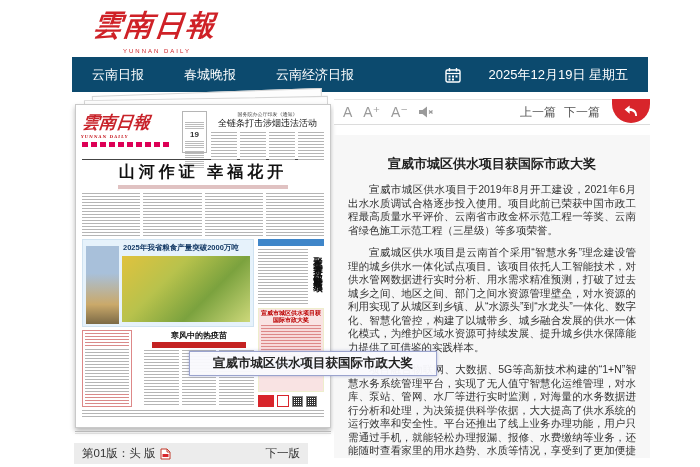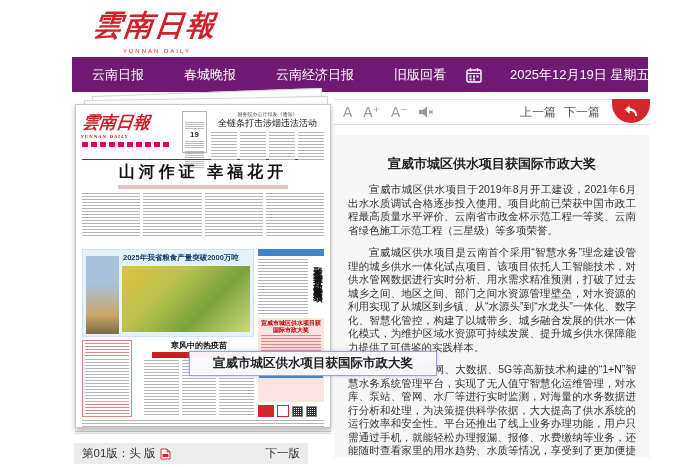--- a/index.html
+++ b/index.html
@@ -6,21 +6,21 @@
   html,body { width:700px; height:467px; background:#fff; overflow:hidden; position:relative;
               font-family:"Liberation Sans","DejaVu Sans",sans-serif; }
 
   
   .logo { position:absolute; left:93px; top:6px; width:130px; }
   .logo-main { font-family:"DejaVu Serif","Liberation Serif",serif; font-style:italic; font-weight:bold;
                color:#cf2127; font-size:29px; letter-spacing:2px; transform:skewX(-6deg); white-space:nowrap; }
   .logo-sub { font-size:6px; color:#cf2127; letter-spacing:2px; margin:2px 0 0 30px; }
 
   
-  .nav { position:absolute; left:72px; top:57px; width:576px; height:35px; background:#701a75;
+  .nav { position:absolute; left:72px; top:57px; width:576px; height:35px; background:#0c4a6e;
          display:flex; align-items:center; color:#fff; font-size:13px; }
   .nav-item { padding:0 20px; height:35px; line-height:35px; cursor:pointer; white-space:nowrap; }
   .nav-cal { margin-left:auto; display:flex; align-items:center; cursor:pointer; }
   .nav-date { margin:0 20px 0 28px; white-space:nowrap; }
 
   
   .stack1,.stack2 { position:absolute; background:#fdfdfd; border:1px solid #d5d5d5; }
   .stack1 { left:92px; top:92px; width:230px; height:16px; transform:rotate(-2deg); }
   .stack2 { left:84px; top:98px; width:244px; height:12px; transform:rotate(-1deg); }
 
@@ -105,21 +105,20 @@
 
 <div class="logo">
   <div class="logo-main">雲南日報</div>
   <div class="logo-sub">YUNNAN DAILY</div>
 </div>
 
 <div class="nav">
   <div class="nav-item">云南日报</div>
   <div class="nav-item">春城晚报</div>
   <div class="nav-item">云南经济日报</div>
-  <div class="nav-item">旧版回看</div>
   <div class="nav-cal">
     <svg width="16" height="16" viewBox="0 0 16 16">
       <rect x="1" y="3" width="14" height="12" rx="1.5" fill="none" stroke="#fff" stroke-width="1.4"></rect>
       <line x1="4.5" y1="1" x2="4.5" y2="4.5" stroke="#fff" stroke-width="1.4"></line>
       <line x1="11.5" y1="1" x2="11.5" y2="4.5" stroke="#fff" stroke-width="1.4"></line>
       <line x1="1" y1="6.5" x2="15" y2="6.5" stroke="#fff" stroke-width="1.2"></line>
       <rect x="3.5" y="8.5" width="2" height="2" fill="#fff"></rect>
         <rect x="7" y="8.5" width="2" height="2" fill="#fff"></rect>
       <rect x="10.5" y="8.5" width="2" height="2" fill="#fff"></rect>
         <rect x="3.5" y="11.5" width="2" height="2" fill="#fff"></rect>
@@ -165,21 +164,21 @@
   <div class="fp-h-main">山河作证 幸福花开</div>
   <div class="fp-subtitle"></div>
 
   <div class="cols" style="height:44px; margin-top:4px;">
     <div class="stripe"></div>
       <div class="stripe"></div>
       <div class="stripe"></div>
       <div class="stripe"></div>
   </div>
 
-  <div style="display:flex; gap:4px; margin-top:12px; height:168px;">
+  <div style="display:flex; gap:4px; margin-top:2px; height:168px;">
 
     <div style="width:172px; display:flex; flex-direction:column; gap:3px;">
       <div class="fp-photo">
         <div class="fp-photo-h">2025年我省粮食产量突破2000万吨</div>
         <div class="fp-tower"></div>
         <div class="fp-terrace"></div>
       </div>
       <div style="display:flex; gap:12px; flex:1;">
         <div class="fp-redbox">
           <div class="stripe-red" style="height:14px;"></div>

